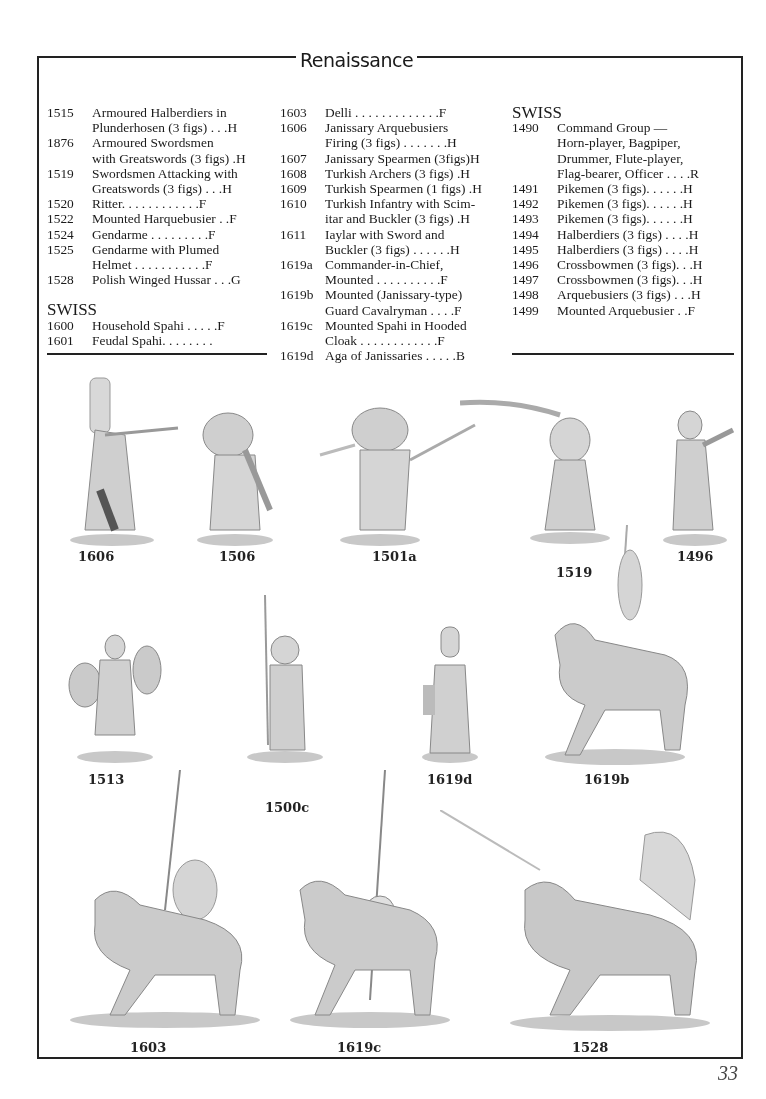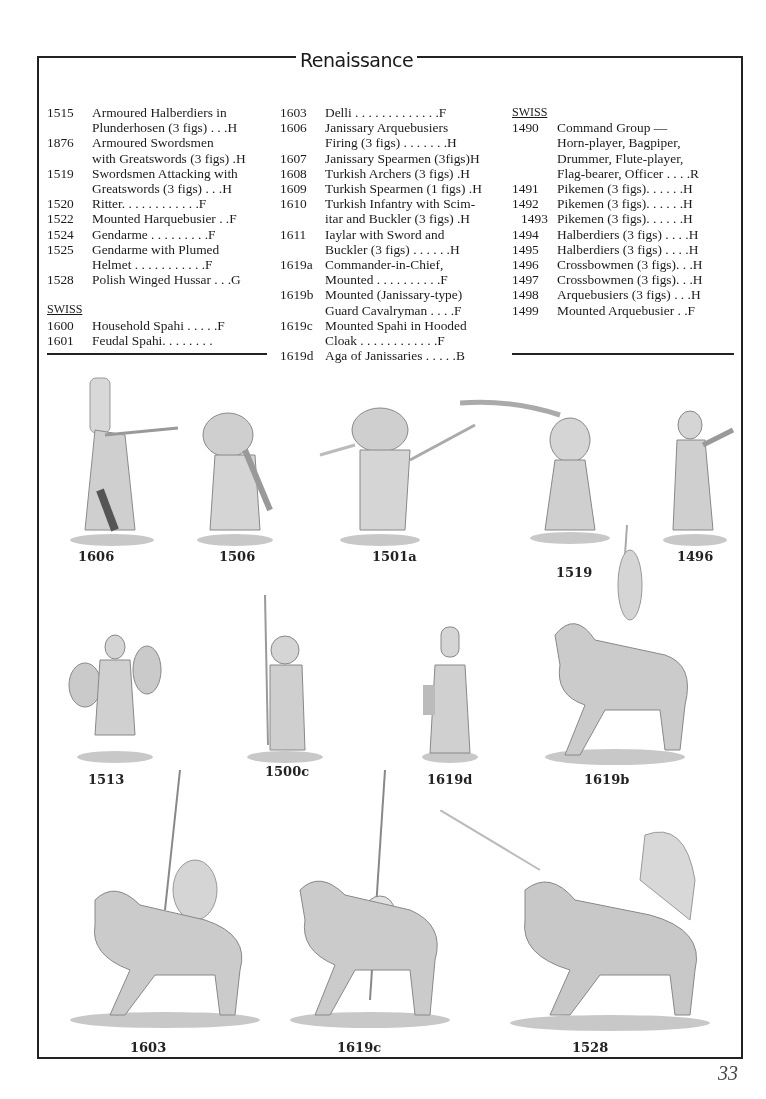--- a/index.html
+++ b/index.html
@@ -3,21 +3,21 @@
 <meta charset="utf-8">
 <style>
   html,body{margin:0;padding:0;background:#fff;}
   body{width:766px;height:1099px;position:relative;overflow:hidden;font-family:"Liberation Serif","DejaVu Serif",serif;color:#1a1a1a;}
   .frame{position:absolute;left:37px;top:56px;width:706px;height:1003px;border:2px solid #222;box-sizing:border-box;}
   .title{position:absolute;left:296px;top:40px;padding:0 4px;background:#fff;font-family:"DejaVu Sans","Liberation Sans",sans-serif;font-size:19px;letter-spacing:-0.5px;color:#1a1a1a;line-height:40px;}
   .col{position:absolute;top:105px;font-size:13.4px;line-height:15.2px;}
   .row{display:flex;white-space:nowrap;}
   .num{display:inline-block;}
   .desc{white-space:nowrap;}
-  .heading{font-size:12px;text-decoration:underline;}
+  .heading{font-size:17px;}
   .rule{position:absolute;height:2px;background:#222;}
   .fig{position:absolute;}
   .cap{position:absolute;font-family:"DejaVu Serif","Liberation Serif",serif;font-weight:bold;font-size:13px;color:#222;}
   .page-num{position:absolute;left:718px;top:1062px;font-family:"Liberation Serif",serif;font-style:italic;font-size:20px;color:#444;}
   svg{display:block;}
 </style>
 </head>
 <body>
 
 <div class="frame"></div>
@@ -176,21 +176,21 @@
     </div>
     <div class="row">
       <span class="num" style="width: 45px;">1491</span>
       <span class="desc">Pikemen (3 figs). . . . . .H</span>
     </div>
     <div class="row">
       <span class="num" style="width: 45px;">1492</span>
       <span class="desc">Pikemen (3 figs). . . . . .H</span>
     </div>
     <div class="row">
-      <span class="num" style="width: 45px; text-align: center;">1493</span>
+      <span class="num" style="width: 45px;">1493</span>
       <span class="desc">Pikemen (3 figs). . . . . .H</span>
     </div>
     <div class="row">
       <span class="num" style="width: 45px;">1494</span>
       <span class="desc">Halberdiers (3 figs) . . . .H</span>
     </div>
     <div class="row">
       <span class="num" style="width: 45px;">1495</span>
       <span class="desc">Halberdiers (3 figs) . . . .H</span>
     </div>
@@ -263,21 +263,21 @@
   <path d="M35 35 L65 35 L70 110 L30 110 Z" fill="#d0d0d0" stroke="#888"></path>
 </svg>
 <div class="cap" style="left:88px;top:772px">1513</div>
 
 <svg class="fig" style="left:230px;top:595px" width="100" height="170">
   <ellipse cx="55" cy="162" rx="38" ry="6" fill="#c8c8c8"></ellipse>
   <line x1="35" y1="0" x2="38" y2="150" stroke="#999" stroke-width="2"></line>
   <ellipse cx="55" cy="55" rx="14" ry="14" fill="#d5d5d5" stroke="#888"></ellipse>
   <path d="M40 70 L72 70 L75 155 L40 155 Z" fill="#cfcfcf" stroke="#888"></path>
 </svg>
-<div class="cap" style="left:265px;top:764px">1500c</div>
+<div class="cap" style="left:265px;top:800px">1500c</div>
 
 <svg class="fig" style="left:415px;top:625px" width="70" height="140">
   <ellipse cx="35" cy="132" rx="28" ry="6" fill="#c8c8c8"></ellipse>
   <rect x="26" y="2" width="18" height="30" rx="8" fill="#d5d5d5" stroke="#888"></rect>
   <path d="M20 40 L50 40 L55 128 L15 128 Z" fill="#d0d0d0" stroke="#888"></path>
   <rect x="8" y="60" width="12" height="30" fill="#bbb"></rect>
 </svg>
 <div class="cap" style="left:427px;top:772px">1619d</div>
 
 <svg class="fig" style="left:535px;top:525px" width="175" height="245">

